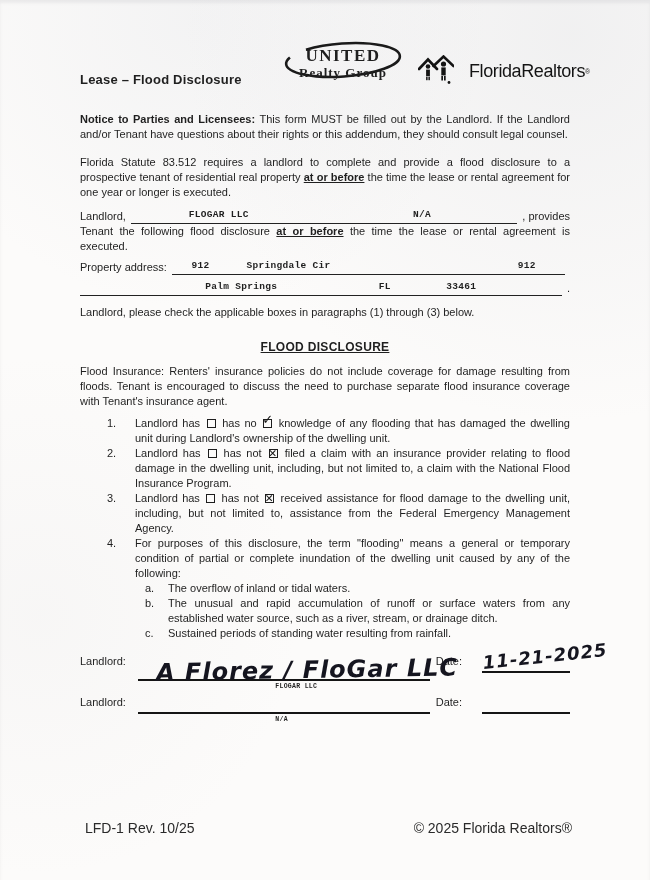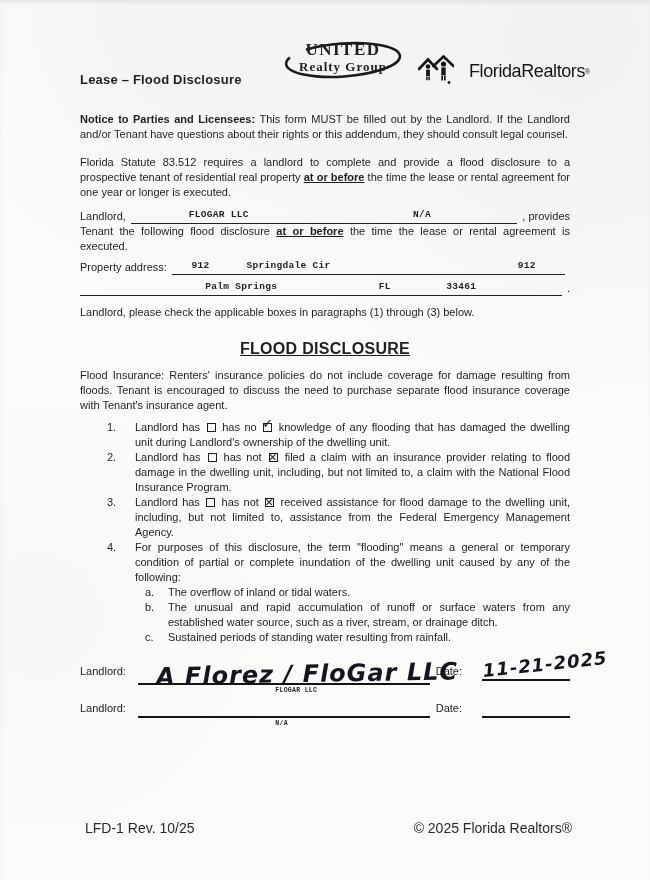--- a/index.html
+++ b/index.html
@@ -14,57 +14,57 @@
       radial-gradient(circle at 6% 70%, rgba(205,205,208,0.10), transparent 30%);
     box-shadow: inset 0 3px 3px rgba(120,120,130,0.10);
   }
   .content { padding:0 80px; }
 
   
   .header { position:relative; height:112px; }
   .title { position:absolute; left:80px; top:72px; font-size:13px; font-weight:bold; letter-spacing:0.2px; }
   .united { position:absolute; left:282px; top:40px; width:122px; height:46px; text-align:center; }
   .united svg { position:absolute; left:0; top:0; }
-  .u-top { position:relative; font-family:"Liberation Serif","DejaVu Serif",serif; font-weight:bold; font-size:17px; letter-spacing:1.5px; }
+  .u-top { position:relative; font-family:"Liberation Serif","DejaVu Serif",serif; font-weight:bold; font-size:17px; letter-spacing:1.5px; margin-top:6px; }
   .u-sub { position:relative; font-family:"Liberation Serif","DejaVu Serif",serif; font-weight:bold; font-size:13px; letter-spacing:1px; margin-top:-1px; }
   .fr { position:absolute; left:418px; top:55px; display:flex; align-items:center; }
   .fr-text { font-size:18px; letter-spacing:-0.4px; color:#141414; margin-left:15px; font-weight:normal; }
   .fr-reg { font-size:7px; vertical-align:8px; }
 
   
   .para { font-size:11px; line-height:15px; text-align:justify; }
   .b { font-weight:bold; }
   .ub { font-weight:bold; text-decoration:underline; }
   .mt13 { margin-top:13px; }
   .mt9  { margin-top:9px;  }
 
   
   .fill-row { display:flex; align-items:flex-start; font-size:11px; line-height:15px; margin-top:9px; }
   .fill-line { flex:1; position:relative; border-bottom:1.5px solid #222; height:15px; margin:0 5px; }
   .fill-val { position:absolute; bottom:1px; white-space:nowrap; }
   .mono { font-family:"Liberation Mono","DejaVu Sans Mono",monospace; font-weight:bold; font-size:9.5px; letter-spacing:0.3px; }
   .addr-row { margin-top:6px; }
 
   
-  .heading { margin-top:20px; text-align:center; font-size:16px; font-weight:bold; text-decoration:underline; letter-spacing:0.3px; }
+  .heading { margin-top:20px; text-align:center; font-size:12px; font-weight:bold; text-decoration:underline; letter-spacing:0.3px; }
 
   
   .list { margin:7px 0 0 27px; }
   .item { display:grid; grid-template-columns:20px 1fr; column-gap:8px; font-size:11px; line-height:15px; text-align:justify; }
   .sub { display:grid; grid-template-columns:16px 1fr; column-gap:7px; margin-left:38px; font-size:11px; line-height:15px; text-align:justify; }
 
   
   .cb { display:inline-block; width:9px; height:9px; border:1.4px solid #1d1d1d; position:relative; vertical-align:-1px; margin:0 2px; }
   .cb .mk { position:absolute; line-height:1; font-weight:bold; color:#161616; font-family:"DejaVu Sans",sans-serif; }
   .cb-check .mk { left:-2px; top:-7px; font-size:13px; }
   .cb-x .mk { left:-1.5px; top:-2px; font-size:10.5px; }
 
   
   .sig-block { margin-top:14px; }
-  .sig-row { display:flex; align-items:center; font-size:11px; }
+  .sig-row { display:flex; align-items:flex-start; font-size:11px; }
   .sig-row + .sig-row { margin-top:15px; }
   .sig-lbl { width:58px; padding-bottom:2px; }
   .sig-line { flex:0 0 292px; position:relative; height:26px; border-bottom:2px solid #151515; }
   .hand {
     position:absolute; left:18px; bottom:-5px; white-space:nowrap;
     font-family:"DejaVu Sans",sans-serif; font-style:italic; font-weight:bold;
     font-size:24px; letter-spacing:1px; color:#15151f; transform:rotate(-1deg);
   }
   .under-name { position:absolute; left:47%; bottom:-11px; font-size:6.5px; }
   .sig-spacer { flex:1; }

